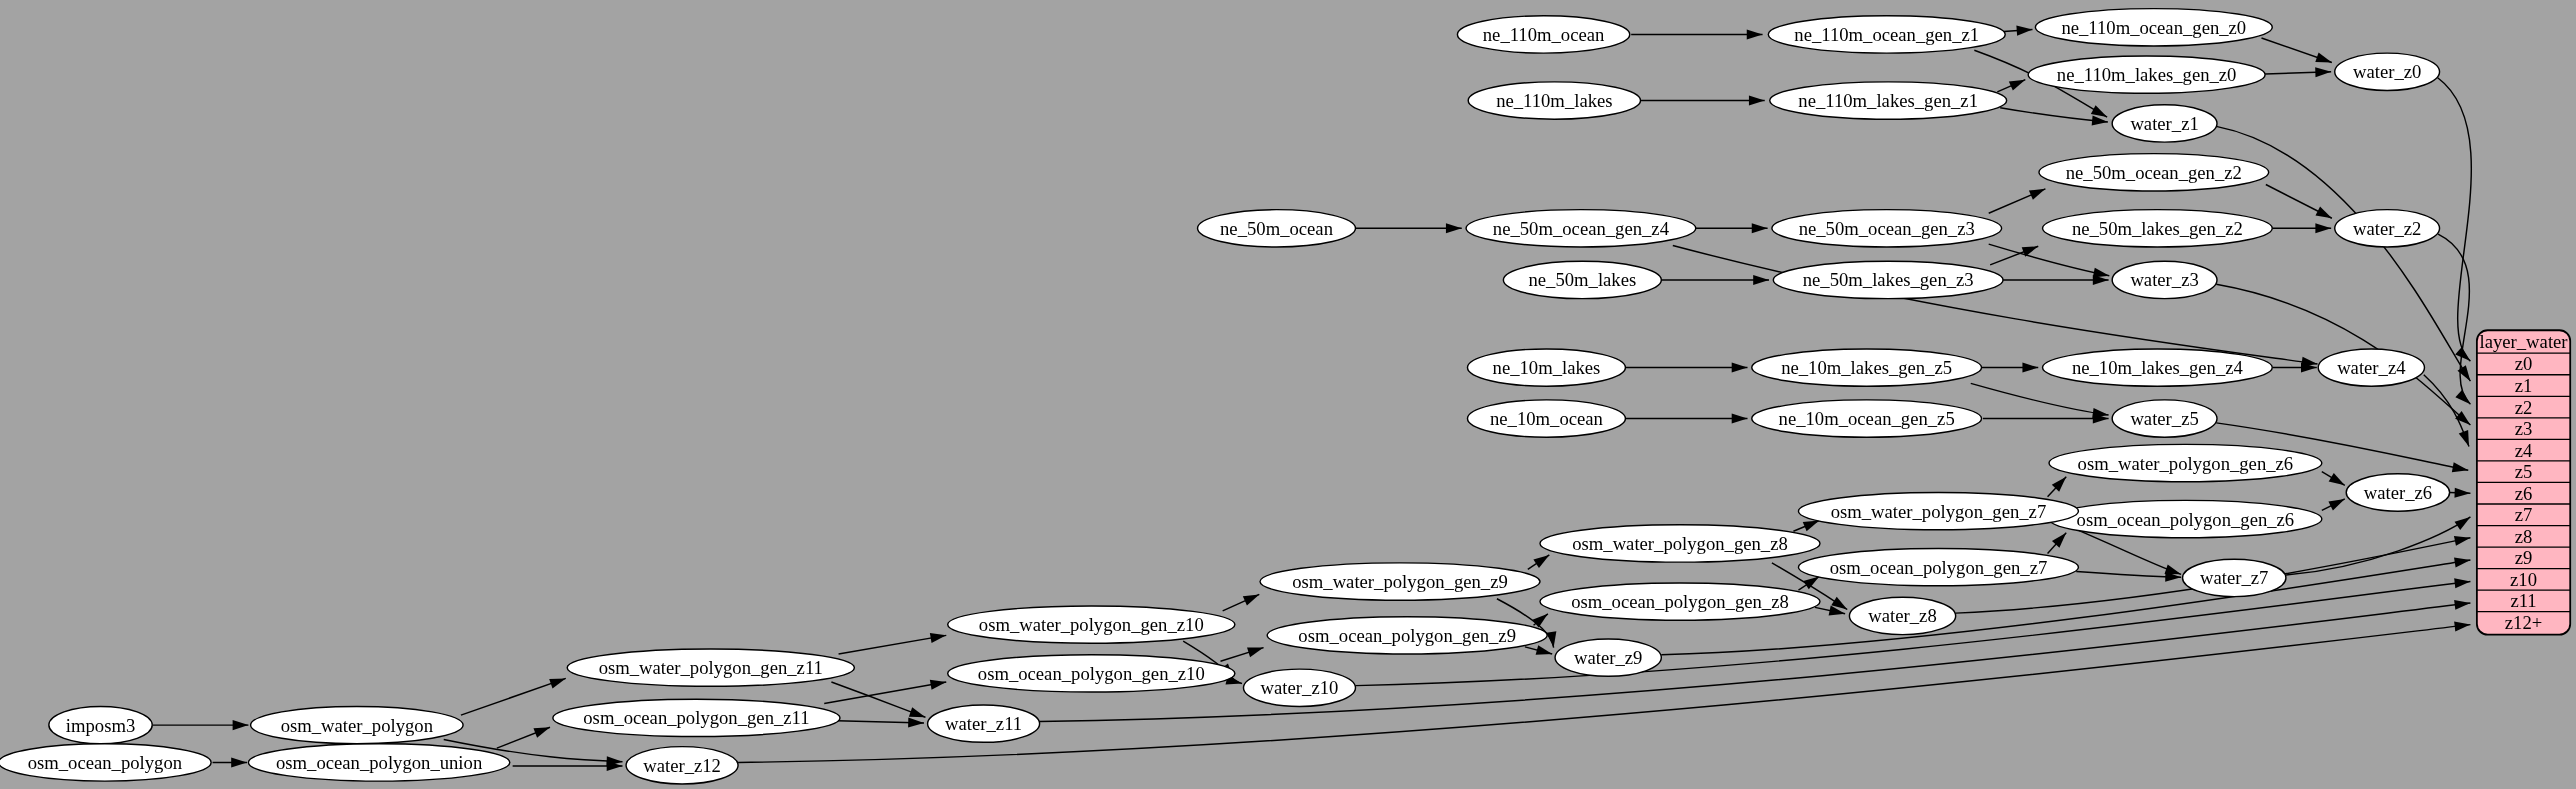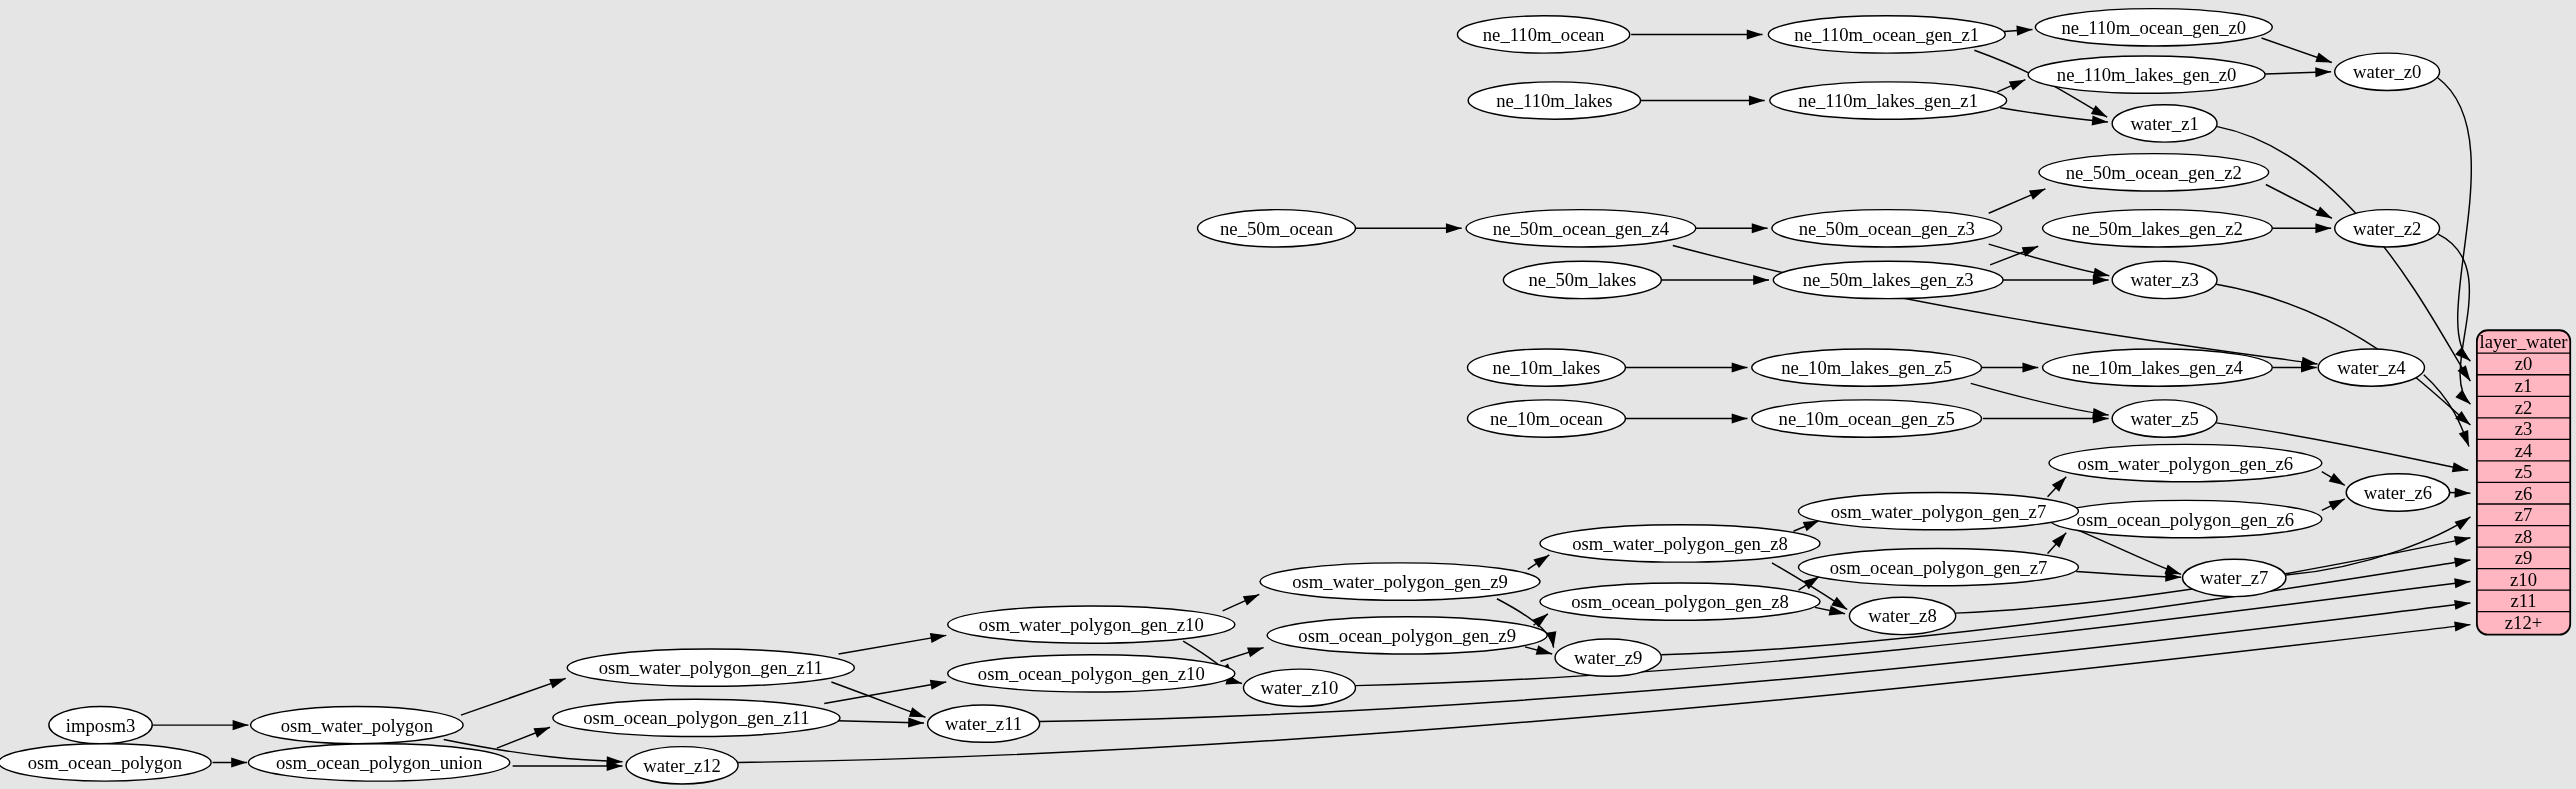--- a/index.html
+++ b/index.html
@@ -1,16 +1,16 @@
 <!DOCTYPE html>
 <html style="font-size:11.5px"><head>
 <meta charset="utf-8">
 <style>
   html,body{margin:0;padding:0;background:#ffffff;}
-  .canvas{position:relative;width:2576px;height:789px;background:#e5e5e5;overflow:hidden;}
+  .canvas{position:relative;width:2576px;height:789px;background:#a3a3a3;overflow:hidden;}
   svg{display:block;}
   .edge{fill:none;stroke:#000000;stroke-width:2;}
   .node ellipse{fill:#ffffff;stroke:#000000;stroke-width:2;}
   .node text, .tbl-text{
     font-family:"Liberation Serif","DejaVu Serif",serif;
     font-size:26px;fill:#000000;text-anchor:middle;
   }
   .tbl-rect{fill:#ffb6c1;stroke:#000000;stroke-width:2.5;}
   .tbl-sep{stroke:#000000;stroke-width:1.8;}
 </style>

